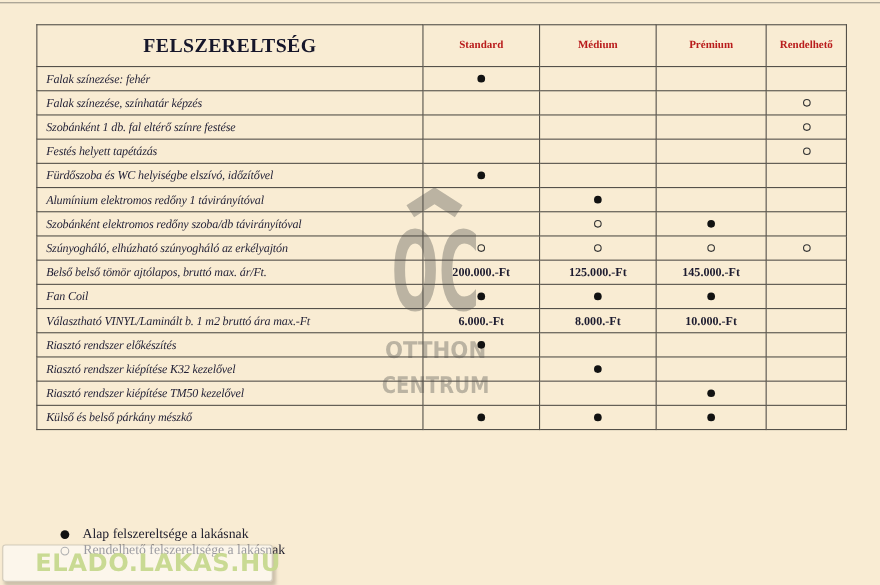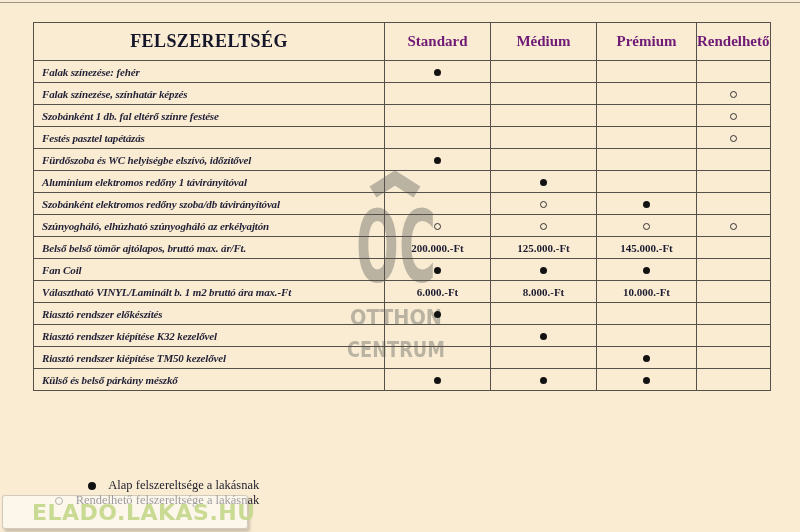--- a/index.html
+++ b/index.html
@@ -19,34 +19,34 @@
   .equip-table{
     position:absolute;left:33px;top:22px;z-index:2;
     border-collapse:collapse;table-layout:fixed;background:transparent;
   }
   .equip-table th,.equip-table td{
     border:1px solid #55514a;padding:0;background:transparent;
     overflow:hidden;white-space:nowrap;
   }
   .equip-table thead th{height:37px;vertical-align:middle;}
   th.hdr-label{font-size:18px;font-weight:bold;letter-spacing:.4px;text-align:center;color:#16162a;}
-  th.col-hdr{font-size:15px;font-weight:bold;text-align:center;color:#701a75;}
+  th.col-hdr{font-size:10px;font-weight:bold;text-align:center;color:#b91c1c;}
   .equip-table tbody tr{height:22px;}
   td.lbl{
-    font-size:11px;font-weight:bold;font-style:italic;letter-spacing:-.15px;
+    font-size:11px;font-weight:normal;font-style:italic;letter-spacing:-.15px;
     padding-left:8px;color:#201f35;vertical-align:middle;
   }
   td.cell{text-align:center;vertical-align:middle;font-size:11px;font-weight:bold;color:#1d1c30;}
   .dot{display:inline-block;vertical-align:middle;border-radius:50%;}
   .dot.filled{width:7px;height:7px;background:#121212;}
   .dot.hollow{width:5px;height:5px;border:1.5px solid #333;background:transparent;}
 
   
   .legend{position:absolute;left:55px;top:478px;z-index:2;}
-  .legend-row{display:flex;align-items:center;height:15px;justify-content:flex-end;}
+  .legend-row{display:flex;align-items:center;height:15px;}
   .legend-bullet{flex:0 0 auto;margin-right:12px;border-radius:50%;}
   .legend-bullet.filled{width:8px;height:8px;background:#111;}
   .legend-bullet.hollow{width:6px;height:6px;border:1.3px solid #555;background:transparent;margin-right:12.7px;}
   .legend-text{font-size:12.5px;color:#22212f;}
 
   
   .wm-corner{
     position:absolute;left:2px;top:495px;z-index:3;
     width:246px;height:34px;display:flex;align-items:center;
     background:rgba(255,255,255,.55);
@@ -108,21 +108,21 @@
           <td class="cell"><span class="dot hollow"></span></td>
         </tr>
         <tr>
           <td class="lbl">Szobánként 1 db. fal eltérő színre festése</td>
           <td class="cell"></td>
           <td class="cell"></td>
           <td class="cell"></td>
           <td class="cell"><span class="dot hollow"></span></td>
         </tr>
         <tr>
-          <td class="lbl">Festés pasztel tapétázás</td>
+          <td class="lbl">Festés helyett tapétázás</td>
           <td class="cell"></td>
           <td class="cell"></td>
           <td class="cell"></td>
           <td class="cell"><span class="dot hollow"></span></td>
         </tr>
         <tr>
           <td class="lbl">Fürdőszoba és WC helyiségbe elszívó, időzítővel</td>
           <td class="cell"><span class="dot filled"></span></td>
           <td class="cell"></td>
           <td class="cell"></td>

